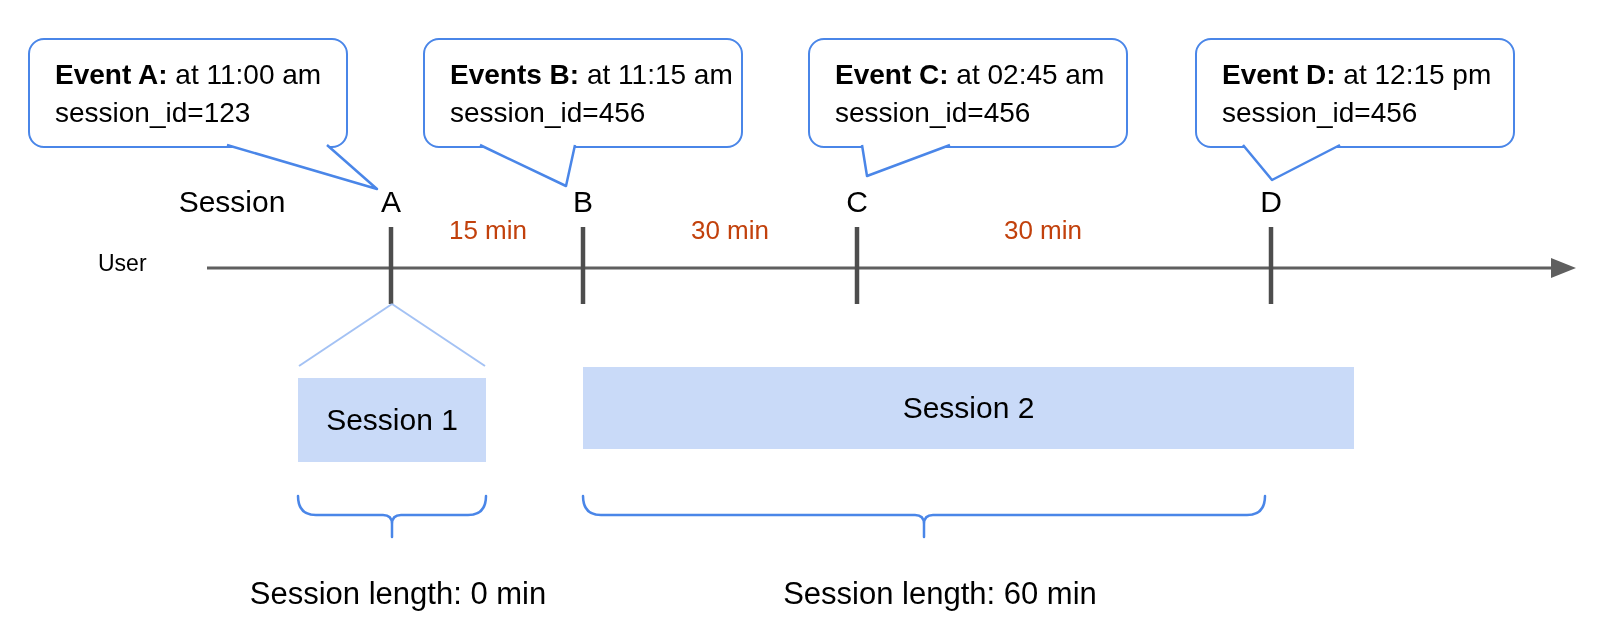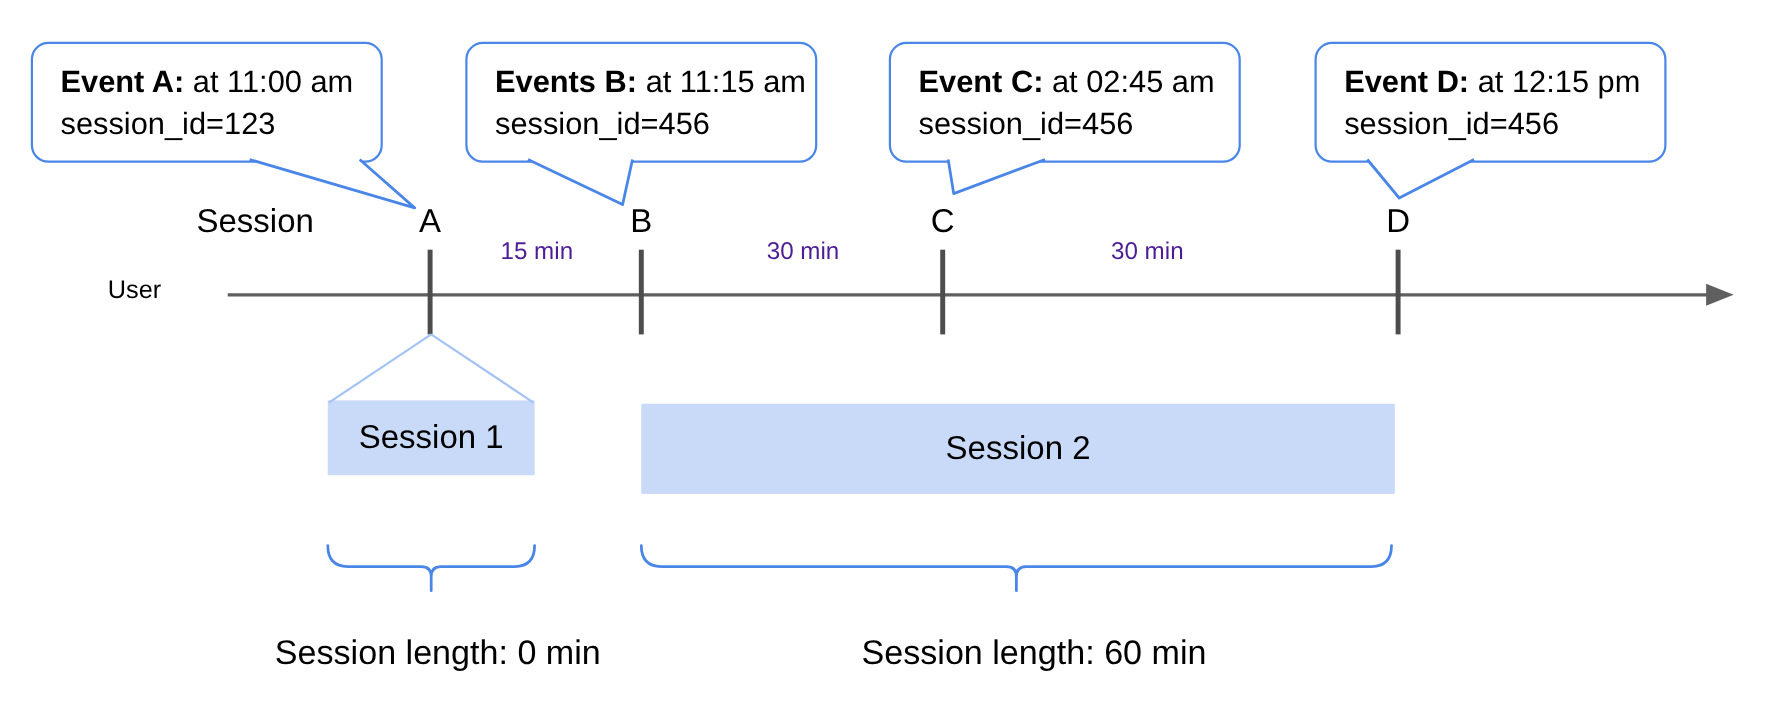--- a/index.html
+++ b/index.html
@@ -22,21 +22,21 @@
     font-size:28px;line-height:38px;
     white-space:nowrap;
     z-index:1;
   }
   .callout b{font-weight:bold;}
   .lbl{position:absolute;white-space:nowrap;}
   .center{transform:translateX(-50%);}
   .event-letter{font-size:30px;top:185px;}
   .events-label{font-size:30px;top:185px;}
   .user-label{font-size:23px;top:250px;}
-  .interval{font-size:22px;top:215px;color:#4c1d95;}
+  .interval{font-size:26px;top:215px;color:#c2410c;}
   .session-box{
     position:absolute;
     background:#c9daf8;
     display:flex;align-items:center;justify-content:center;
     font-size:30px;
     z-index:1;
   }
   .session-length{font-size:31px;top:576px;}
   svg.overlay{position:absolute;left:0;top:0;z-index:2;pointer-events:none;}
 </style>
@@ -70,24 +70,24 @@
   <div class="lbl event-letter center" style="left:583px;">B</div>
   <div class="lbl event-letter center" style="left:857px;">C</div>
   <div class="lbl event-letter center" style="left:1271px;">D</div>
 
   <div class="lbl user-label" style="left:98px;">User</div>
 
   <div class="lbl interval center" style="left:488px;">15 min</div>
   <div class="lbl interval center" style="left:730px;">30 min</div>
   <div class="lbl interval center" style="left:1043px;">30 min</div>
 
-  <div class="session-box" style="left:298px;top:364px;width:188px;height:68px;">
+  <div class="session-box" style="left:298px;top:378px;width:188px;height:84px;">
     <span>Session 1</span>
   </div>
-  <div class="session-box" style="left:583px;top:367px;width:685px;height:82px;">
+  <div class="session-box" style="left:583px;top:367px;width:771px;height:82px;">
     <span>Session 2</span>
   </div>
 
   <div class="lbl session-length center" style="left:398px;">Session length: 0 min</div>
   <div class="lbl session-length center" style="left:940px;">Session length: 60 min</div>
 
   <svg class="overlay" width="1614" height="642" viewBox="0 0 1614 642">
 
     <line x1="207" y1="268" x2="1556" y2="268" stroke="#5f5f5f" stroke-width="3"></line>
     <polygon points="1551,258 1576,268 1551,278" fill="#5f5f5f"></polygon>

